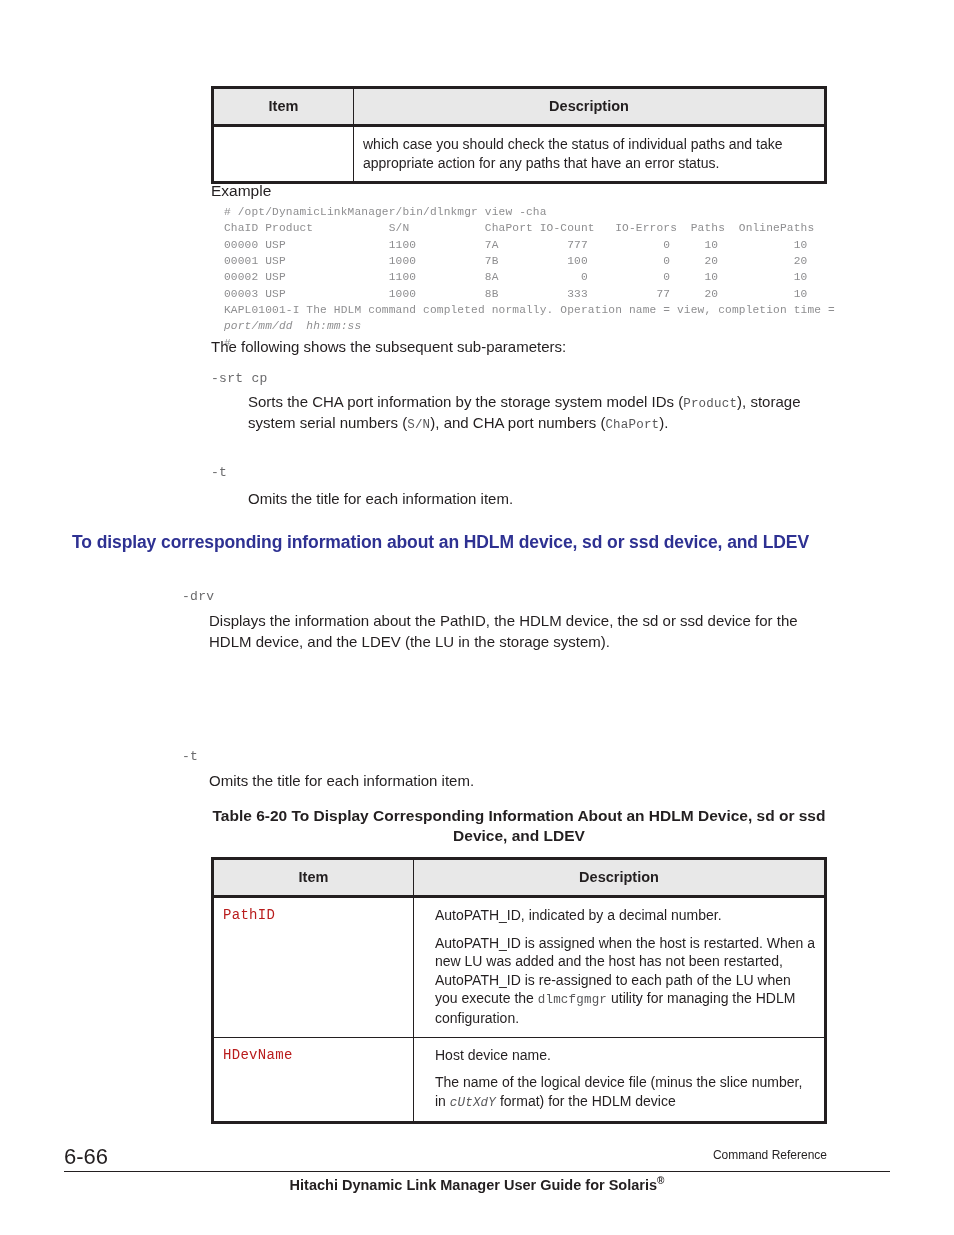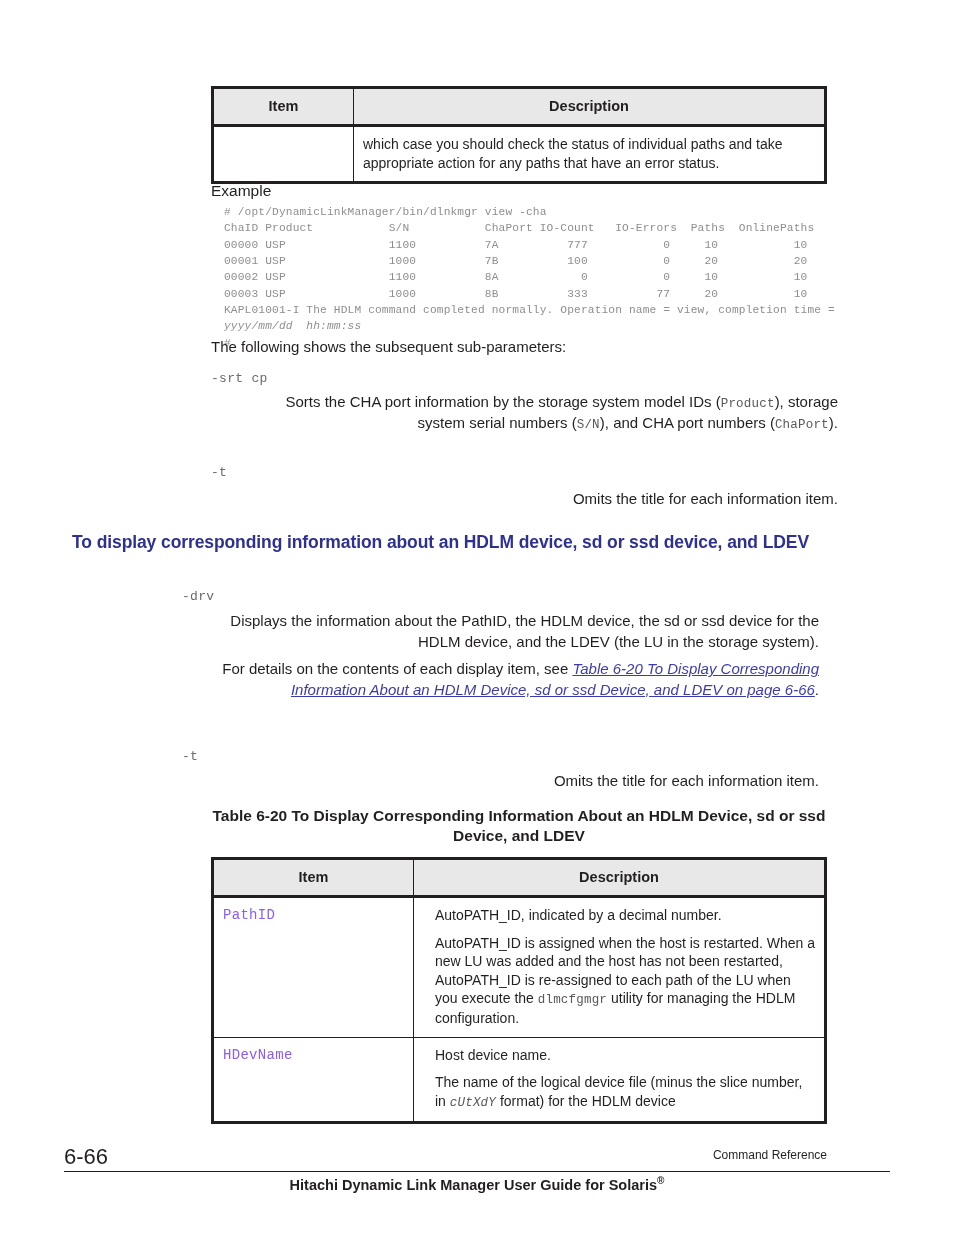--- a/index.html
+++ b/index.html
@@ -72,21 +72,21 @@
 
   .mono {
     font-family: "Liberation Mono", "DejaVu Sans Mono", monospace;
     font-size: 12.5px;
     color: #58585a;
     letter-spacing: 0.2px;
   }
   .mono-item {
     font-family: "Liberation Mono", "DejaVu Sans Mono", monospace;
     font-size: 12.5px;
-    color: #8b5cf6;
+    color: #b91c1c;
     letter-spacing: 0.3px;
     line-height: 1.4;
   }
   .ital { font-style: italic; }
 
   
   .body-text {
     position: absolute;
     font-size: 15px;
     line-height: 1.36;
@@ -126,21 +126,20 @@
     font-family: "Liberation Mono", "DejaVu Sans Mono", monospace;
     font-size: 13px;
     color: #6a6a6c;
     letter-spacing: 0.3px;
   }
   .param-def {
     position: absolute;
     font-size: 15px;
     line-height: 1.37;
     color: #231f20;
-    text-align: right;
   }
   .param-def p { margin: 0 0 1px 0; }
 
   #term-srt-cp { left: 211px; top: 371px; }
   #def-srt-cp  { left: 248px; top: 392px; width: 590px; }
 
   #term-t-1 { left: 211px; top: 465px; }
   #def-t-1  { left: 248px; top: 489px; width: 590px; }
 
   #term-drv { left: 182px; top: 589px; }
@@ -247,41 +246,40 @@
 
   <div class="body-text" id="label-example">Example</div>
 
   <div id="code-block"><span># /opt/DynamicLinkManager/bin/dlnkmgr view -cha</span>
 <span>ChaID Product           S/N           ChaPort IO-Count   IO-Errors  Paths  OnlinePaths</span>
 <span>00000 USP               1100          7A          777           0     10           10</span>
 <span>00001 USP               1000          7B          100           0     20           20</span>
 <span>00002 USP               1100          8A            0           0     10           10</span>
 <span>00003 USP               1000          8B          333          77     20           10</span>
 <span>KAPL01001-I The HDLM command completed normally. Operation name = view, completion time =</span>
-<span class="cont-ital">yyyy/mm/dd  hh:mm:ss</span>
+<span class="cont-ital">port/mm/dd  hh:mm:ss</span>
 <span>#</span></div>
 
   <div class="body-text" id="para-following">The following shows the subsequent sub-parameters:</div>
 
   <div class="param-term" id="term-srt-cp">-srt cp</div>
   <div class="param-def" id="def-srt-cp">
     <p><span>Sorts the CHA port information by the storage system model IDs (</span><span class="mono">Product</span><span>), storage system serial numbers (</span><span class="mono">S/N</span><span>), and CHA port numbers (</span><span class="mono">ChaPort</span><span>).</span></p>
   </div>
 
   <div class="param-term" id="term-t-1">-t</div>
   <div class="param-def" id="def-t-1">
     <p>Omits the title for each information item.</p>
   </div>
 
   <div id="heading-hdlm">To display corresponding information about an HDLM device, sd or ssd device, and LDEV</div>
 
   <div class="param-term" id="term-drv">-drv</div>
   <div class="param-def" id="def-drv">
     <p>Displays the information about the PathID, the HDLM device, the sd or ssd device for the HDLM device, and the LDEV (the LU in the storage system).</p>
-    <p class="second-para"><span>For details on the contents of each display item, see </span><a class="xref">Table 6-20 To Display Corresponding Information About an HDLM Device, sd or ssd Device, and LDEV on page 6-66</a><span>.</span></p>
   </div>
 
   <div class="param-term" id="term-t-2">-t</div>
   <div class="param-def" id="def-t-2">
     <p>Omits the title for each information item.</p>
   </div>
 
   <div id="table-caption">Table 6-20 To Display Corresponding Information About an HDLM Device, sd or ssd Device, and LDEV</div>
 
   <table class="doc-table" id="table-bottom">

